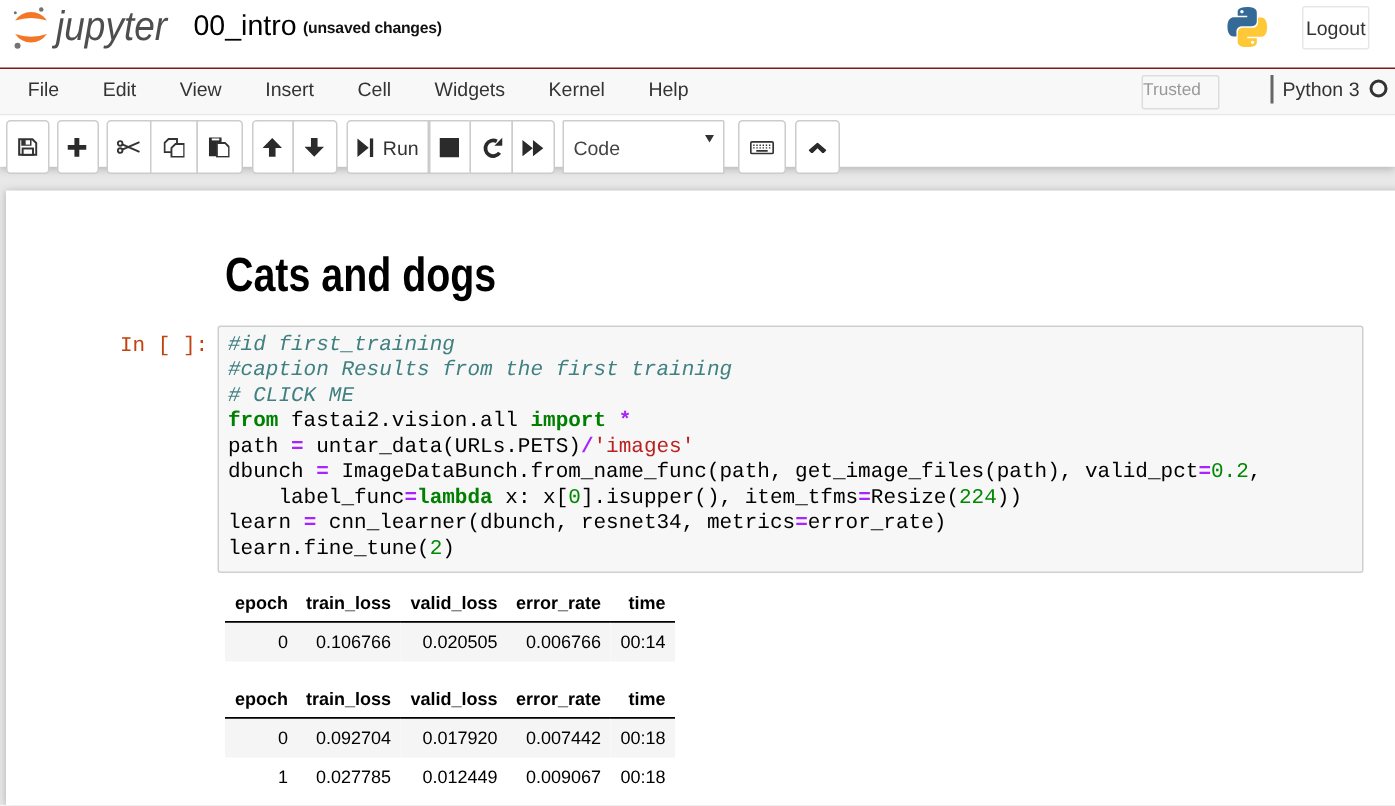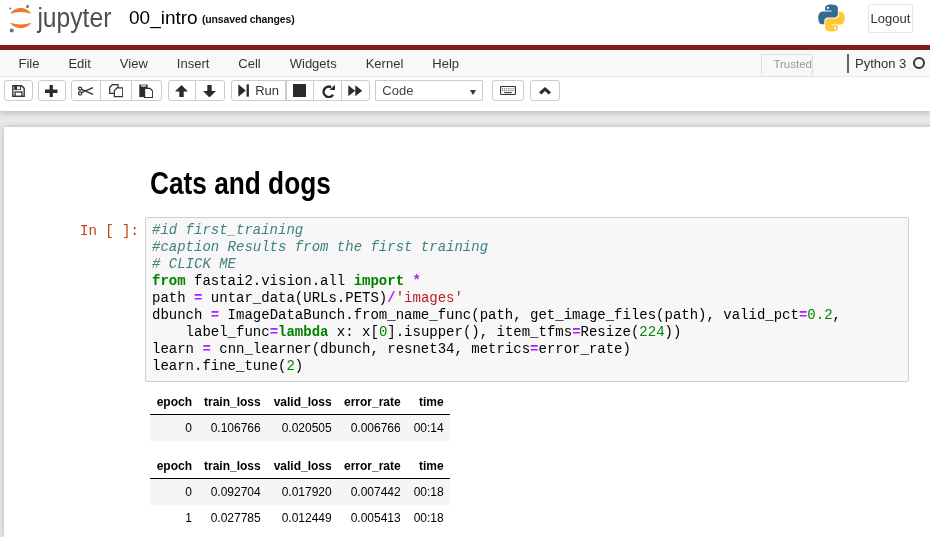--- a/index.html
+++ b/index.html
@@ -3,43 +3,43 @@
 <meta charset="utf-8">
 <style>
 * { margin:0; padding:0; box-sizing:border-box; }
 html,body { width:930px; height:537px; overflow:hidden; background:#fff;
   font-family:"Liberation Sans", sans-serif; }
 #page { position:relative; width:930px; height:537px; }
 
 
 #header { position:absolute; left:0; top:0; width:930px; height:111px; background:#fff; z-index:5;
   box-shadow:0 2px 5px rgba(87,87,87,0.3); }
-#logo { position:absolute; left:6px; top:2px; }
+#logo { position:absolute; left:6px; top:2px;font-style:italic; }
 #title { position:absolute; left:129px; top:7px; font-size:19px; color:#000; }
 #autosave { position:absolute; left:202px; top:13px; font-size:10.5px; font-weight:bold; color:#111; letter-spacing:-0.15px; }
 #pylogo { position:absolute; left:816px; top:3px; }
 #logout { position:absolute; left:868px; top:4px; width:45px; height:29px; background:#fff;
   border:1px solid #e7e7e7; border-radius:2px; font-size:13px; color:#333;
   text-align:center; line-height:27px; }
 
 
 #menubar { position:absolute; left:0; top:45px; width:930px; height:32px; background:#f8f8f8;
-  border-top:5px solid #7f1d1d; border-bottom:1px solid #e7e7e7; }
+  border-top:1px solid #7f1d1d; border-bottom:1px solid #e7e7e7; }
 #menus { position:absolute; left:4px; top:-1.5px; height:30px; display:flex; }
 #menus div { padding:0 14.5px; font-size:13px; color:#333; line-height:30px; }
 #trusted { position:absolute; left:761px; top:4px; width:52px; height:23px; border:1px solid #ddd;
-  border-radius:2px; font-size:11.5px; color:#999; text-align:right; line-height:19px; }
+  border-radius:2px; font-size:11.5px; color:#999; text-align:left; line-height:19px; }
 #ksep { position:absolute; left:847px; top:4px; width:2px; height:19px; background:#666; }
 #kname { position:absolute; left:855px; top:6px; font-size:13px; color:#333; }
 #kcircle { position:absolute; left:913px; top:7px; width:12px; height:12px;
   border:2px solid #333; border-radius:50%; }
 
 
 #toolbar { position:absolute; left:0; top:77px; width:930px; height:34px; background:#fff; }
-.btn { position:absolute; top:3.4px; height:21px; background:#fff; border:1px solid #ccc;
+.btn { position:absolute; top:3.4px; height:36px; background:#fff; border:1px solid #ccc;
   display:flex; align-items:center; justify-content:center; }
 .btn svg { display:block; }
 #bsave { left:4.3px; width:28.5px; border-radius:3px; }
 #bplus { left:37.8px; width:27.8px; border-radius:3px; }
 #bcut { left:71px; width:30.4px; border-radius:3px 0 0 3px; }
 #bcopy { left:100.4px; width:31.4px; border-radius:0; }
 #bpaste { left:130.8px; width:31.4px; border-radius:0 3px 3px 0; }
 #bup { left:167.5px; width:28.5px; border-radius:3px 0 0 3px; }
 #bdown { left:195px; width:29.5px; border-radius:0 3px 3px 0; }
 #brun { left:230.8px; width:55.7px; border-radius:3px 0 0 3px; font-size:13px; color:#333; }
@@ -289,19 +289,19 @@
           <td>0</td>
           <td>0.092704</td>
           <td>0.017920</td>
           <td>0.007442</td>
           <td>00:18</td>
         </tr>
       <tr>
           <td>1</td>
           <td>0.027785</td>
           <td>0.012449</td>
-          <td>0.005413</td>
+          <td>0.009067</td>
           <td>00:18</td>
         </tr>
     </tbody>
   </table>
 
 </div>
 
 </body></html>

